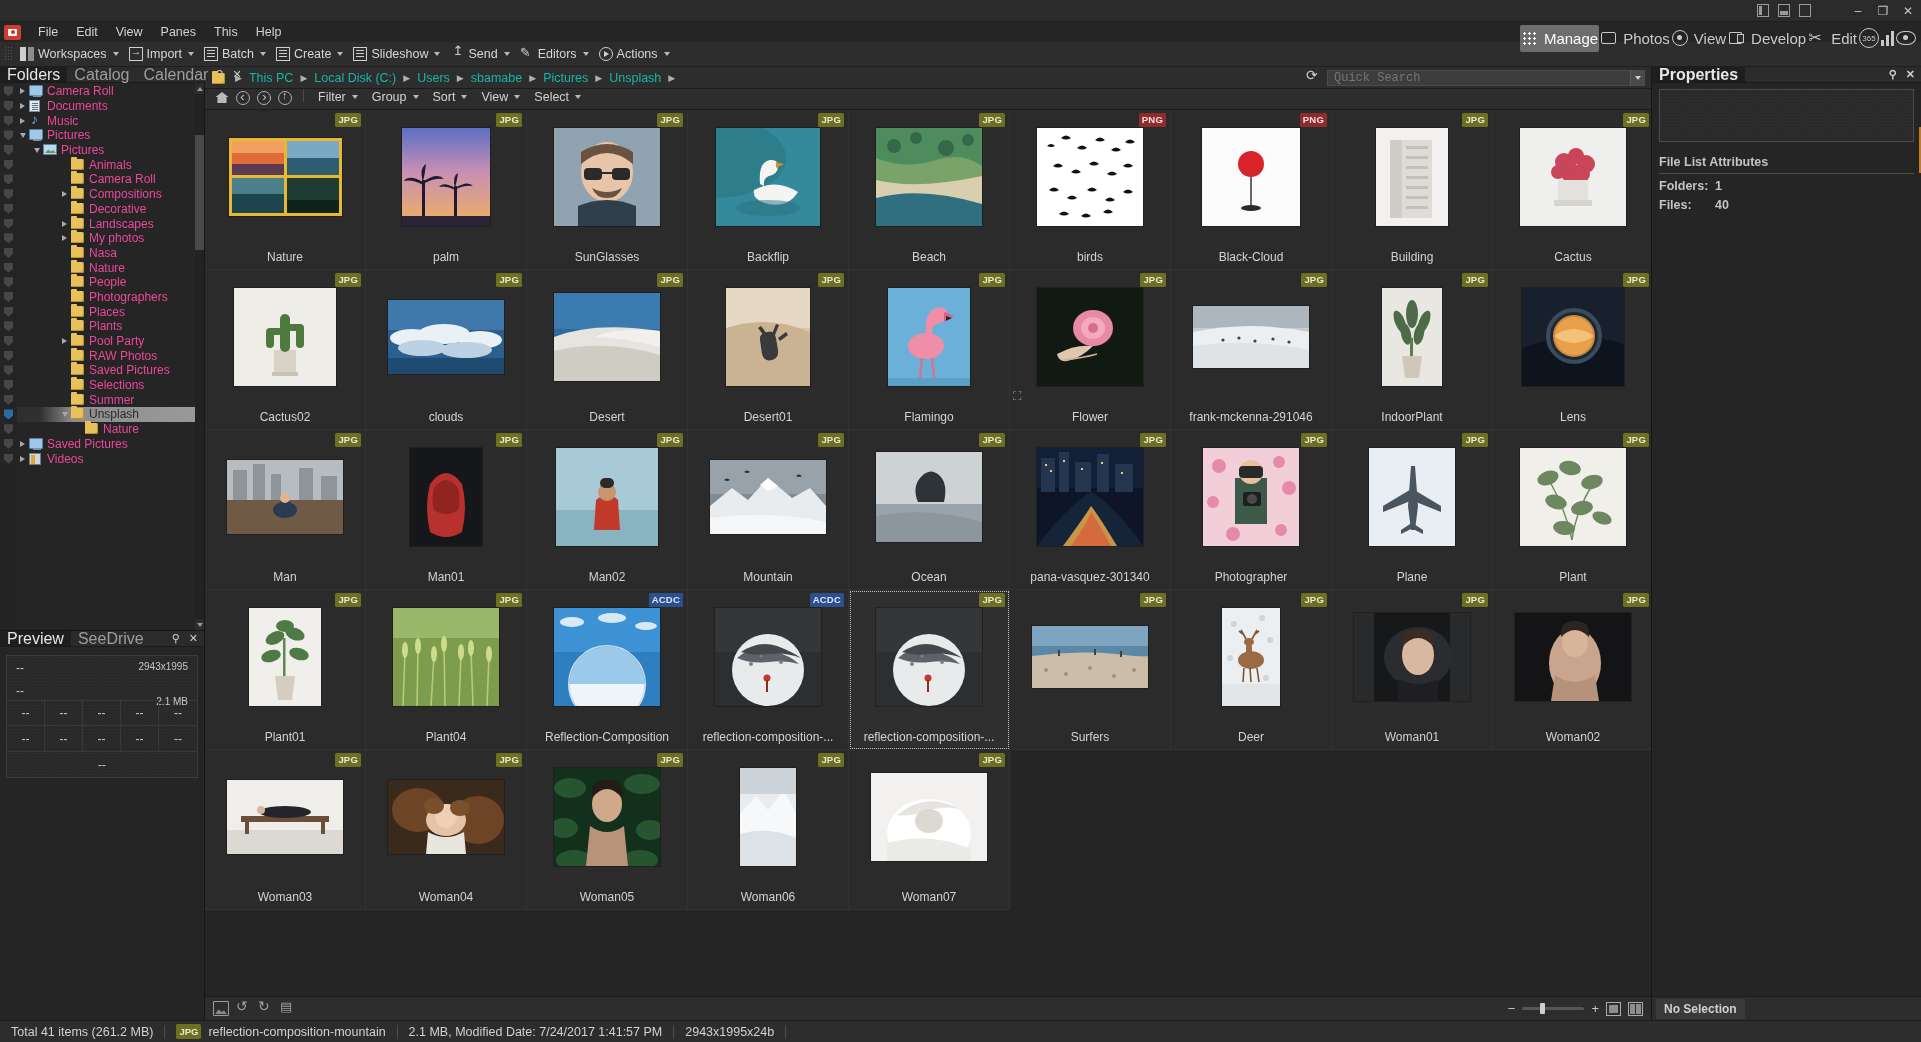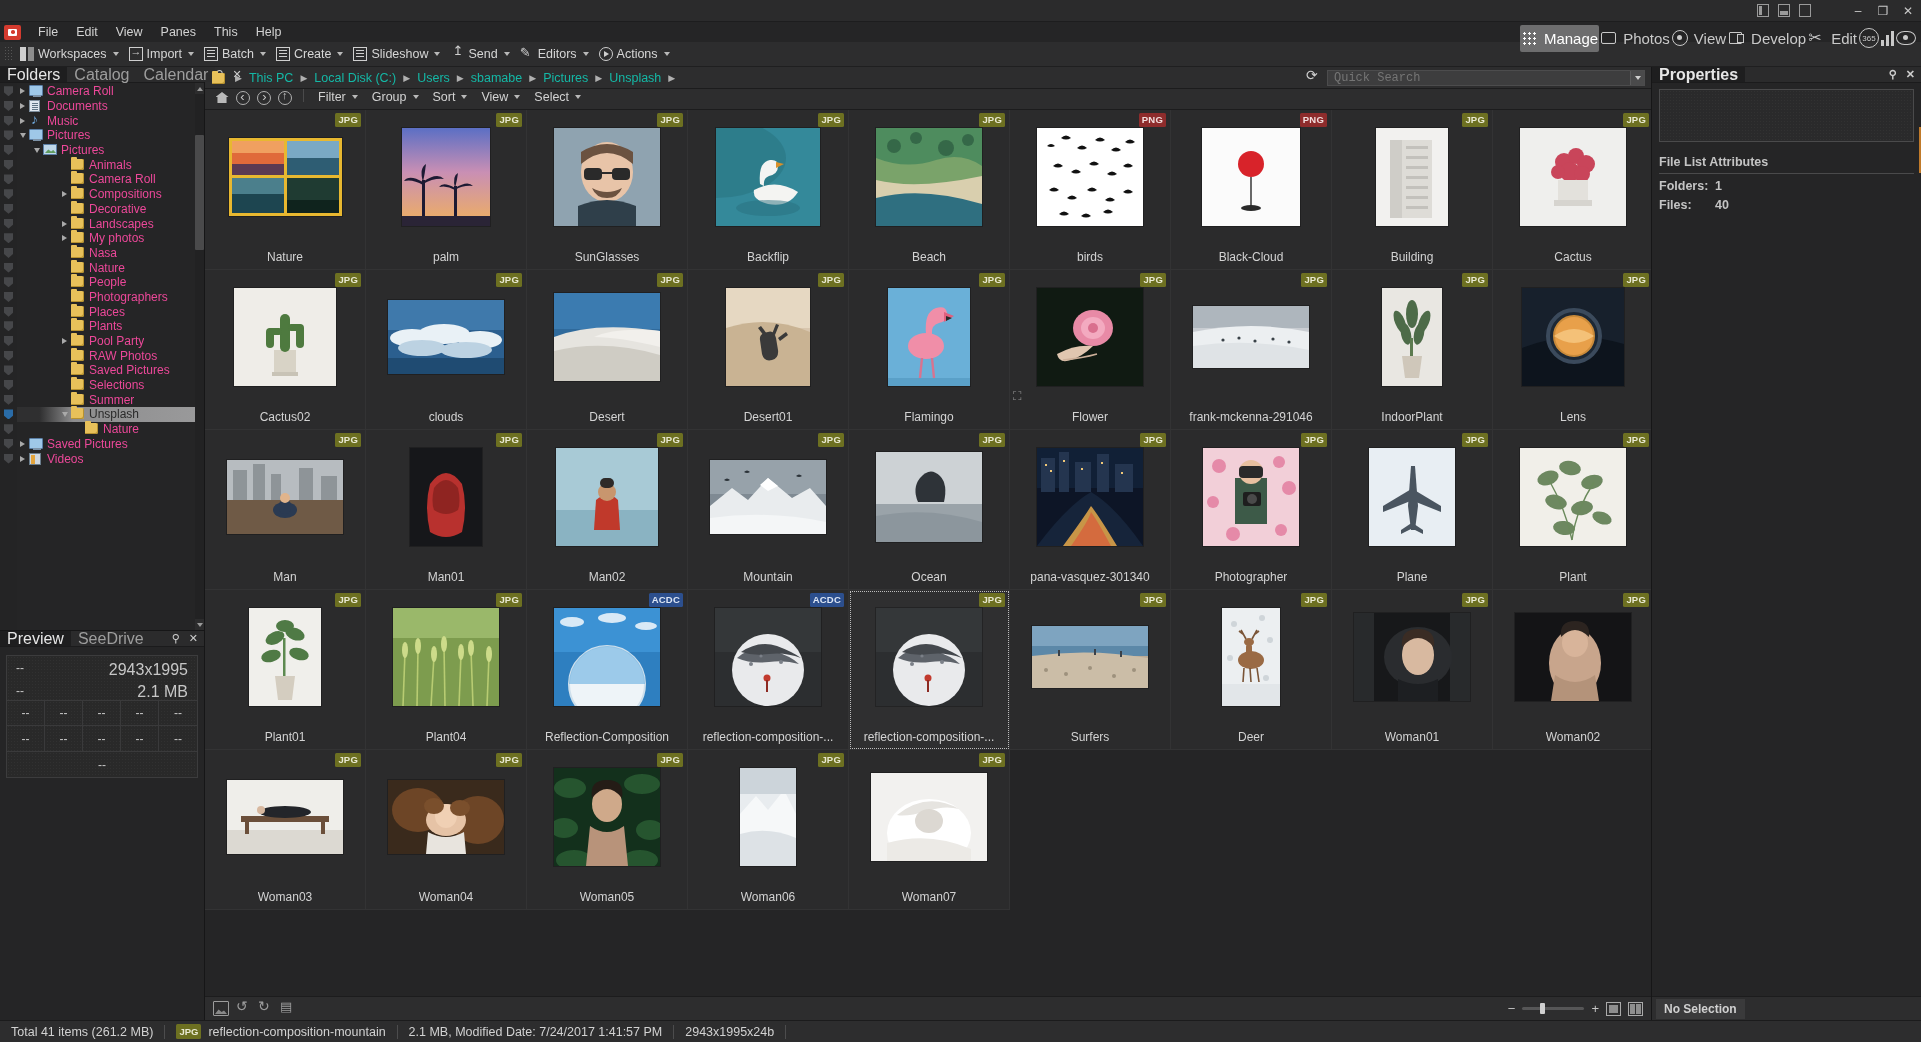--- a/index.html
+++ b/index.html
@@ -133,21 +133,21 @@
   .varrow.up i{border-bottom:4px solid #9a9a9a;}
   .varrow.dn i{border-top:4px solid #9a9a9a;}
 
   
   .previewpanel{ flex:0 0 auto; height:390px; display:flex;flex-direction:column; background:#252526; border-top:1px solid #161617;}
   .prevbody{ flex:1 1 auto; padding:8px 6px 6px 6px;}
   .prev-card{ border:1px solid #3c3c3d; background:#292929;
     background-image:radial-gradient(#313131 0.6px, transparent 0.7px); background-size:3px 3px;}
   .prev-top{ display:flex; justify-content:space-between; align-items:flex-start; padding:5px 9px 0 9px; height:40px;}
   .prev-top .left{display:flex;flex-direction:column;gap:9px;font-size:12px;color:#c7c7c7;}
-  .prev-top .right{display:flex;flex-direction:column;gap:4px;font-size:16px;color:#c7c7c7;align-items:flex-end;text-align:right;}
+  .prev-top .right{display:flex;flex-direction:column;gap:24px;font-size:10px;color:#c7c7c7;align-items:flex-end;text-align:right;}
   .prev-div{height:1px;background:#3a3a3b;margin:4px 0 0 0;}
   .prev-grid{ display:grid; grid-template-columns:repeat(5,1fr); }
   .pg-cell{ height:25px; display:flex;align-items:center;justify-content:center;font-size:12px;color:#c7c7c7;
     border-right:1px solid #3a3a3b; border-bottom:1px solid #3a3a3b;}
   .pg-cell:nth-child(5n){border-right:none;}
   .pg-cell.lastrow{border-bottom:none;}
   .prev-foot{ height:26px; display:flex;align-items:center;justify-content:center;font-size:12px;color:#c7c7c7;border-top:1px solid #3a3a3b;}
 
   
   .center{ flex:1 1 auto; display:flex; flex-direction:column; min-width:0; background:#1e1e1f;}

